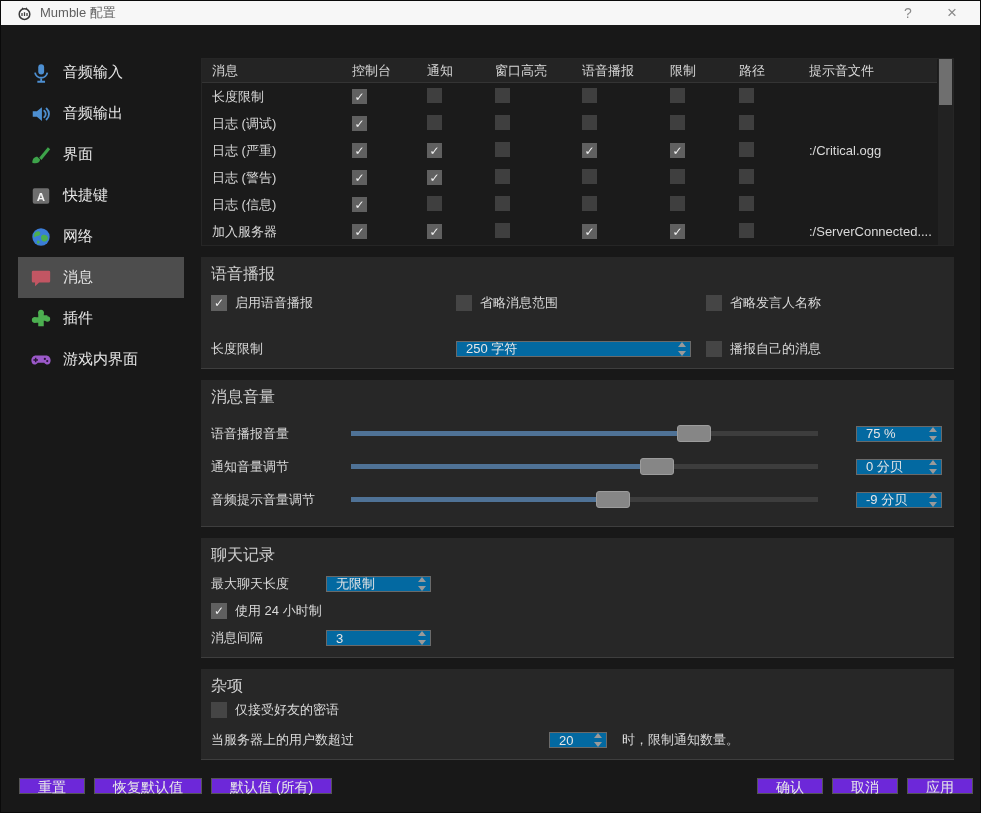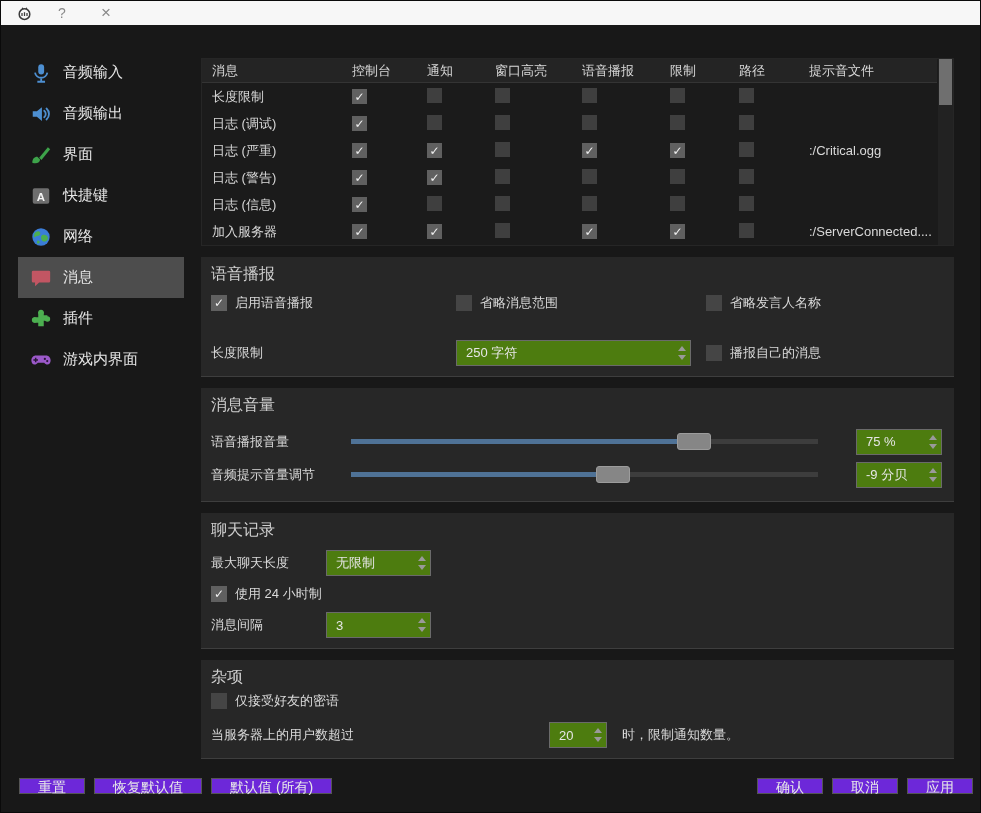--- a/index.html
+++ b/index.html
@@ -43,21 +43,21 @@
   .checkbox.checked::after { content:"✓"; color:#f2f2f2; font-size:12px; line-height:1; }
   .cb-row { display:flex; align-items:center; color:#dadada; font-size:13px; }
   .cb-row .lbl { margin-left:8px; }
 
   
   .section { background:#272727; border-bottom:1px solid #3e3e3e; margin-top:11px; padding:7px 12px 10px 10px; }
   .sec-title { font-size:16px; color:#cfcfcf; margin-bottom:9px; }
   .flabel { font-size:13px; color:#dadada; }
 
   
-  .spin { height:26px; background:#4d7c0f; border:1px solid #6a6a6a; display:inline-flex; align-items:center; padding:0 4px 0 9px; }
+  .spin { height:16px; background:#0369a1; border:1px solid #6a6a6a; display:inline-flex; align-items:center; padding:0 4px 0 9px; }
   .spin .val { flex:1; font-size:13px; color:#e6e6e6; white-space:nowrap; }
   .spin .arrows { display:flex; flex-direction:column; gap:4px; margin-left:6px; }
   .arrow-up { width:0; height:0; border-left:4px solid transparent; border-right:4px solid transparent; border-bottom:5px solid #9a9a9a; }
   .arrow-down { width:0; height:0; border-left:4px solid transparent; border-right:4px solid transparent; border-top:5px solid #9a9a9a; }
 
   
   .tts-grid { display:grid; grid-template-columns:245px 250px 1fr; row-gap:28px; align-items:center; }
   .spin.len { width:235px; margin-left:0; }
 
   
@@ -90,20 +90,21 @@
 <body>
 
 <div class="window">
 
   <div class="titlebar">
     <svg class="logo" viewBox="0 0 24 24">
       <circle cx="12" cy="13" r="8.5" fill="none" stroke="#3a3a3a" stroke-width="2.4"></circle>
       <path d="M7 5 L9 2 L11 5 Z M13 5 L15 2 L17 5 Z" fill="#3a3a3a"></path>
       <path d="M8 11 v5 M12 10 v6 M16 11 v5" stroke="#3a3a3a" stroke-width="2" fill="none"></path>
     </svg>
+    <span class="title">Mumble 配置</span>
     <div class="tb-btn">?</div>
     <div class="tb-btn close">×</div>
   </div>
 
   <div class="content">
 
     <div class="sidebar">
 
       <div class="side-item">
         <span class="icon">
@@ -314,20 +315,35 @@
           </div>
           <div class="spin">
             <span class="val">75 %</span>
             <span class="arrows">
                 <span class="arrow-up"></span>
                 <span class="arrow-down"></span>
               </span>
           </div>
         </div>
 
+        <div class="vol-row">
+          <span class="flabel">通知音量调节</span>
+          <div class="slider" style="--pct: 65.5%;">
+            <div class="track"></div>
+              <div class="fill"></div>
+              <div class="handle"></div>
+          </div>
+          <div class="spin">
+            <span class="val">0 分贝</span>
+            <span class="arrows">
+                <span class="arrow-up"></span>
+                <span class="arrow-down"></span>
+              </span>
+          </div>
+        </div>
 
         <div class="vol-row">
           <span class="flabel">音频提示音量调节</span>
           <div class="slider" style="--pct: 56%;">
             <div class="track"></div>
               <div class="fill"></div>
               <div class="handle"></div>
           </div>
           <div class="spin">
             <span class="val">-9 分贝</span>

